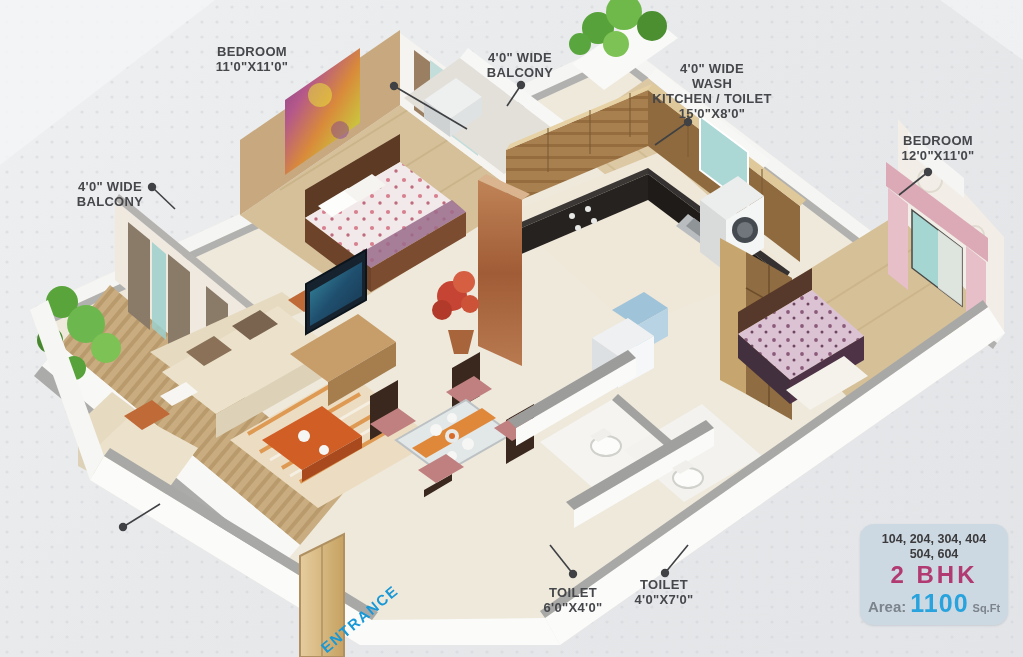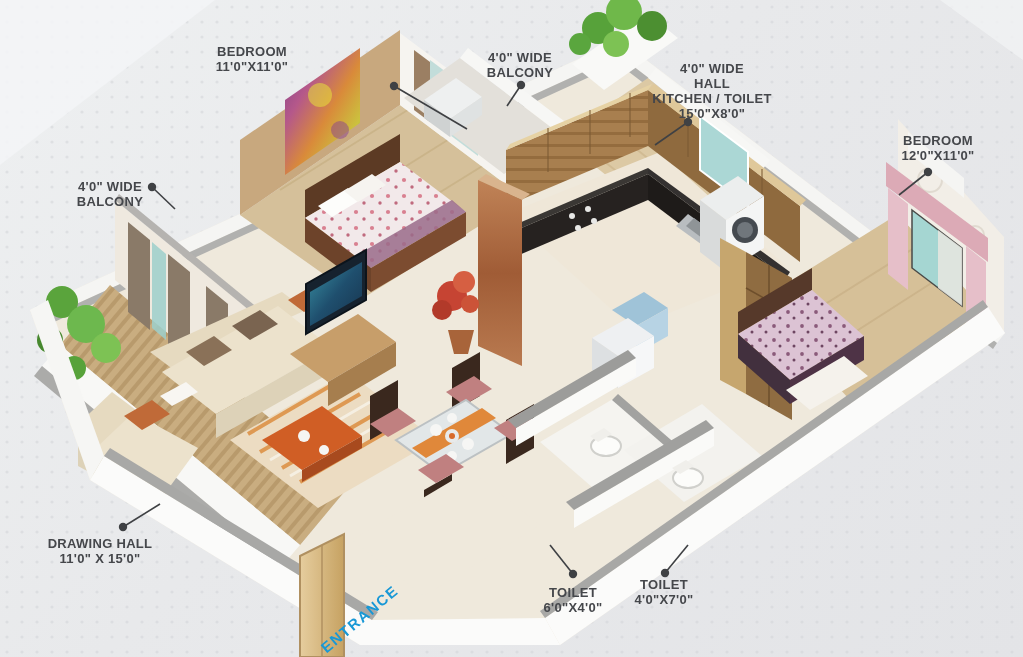--- a/index.html
+++ b/index.html
@@ -315,40 +315,46 @@
 <div class="lbl" style="left:252px;top:44px;">
   <span>BEDROOM</span>
   <span>11'0"X11'0"</span>
 </div>
 <div class="lbl" style="left:520px;top:50px;">
   <span>4'0" WIDE</span>
   <span>BALCONY</span>
 </div>
 <div class="lbl" style="left:712px;top:61px;">
   <span>4'0" WIDE</span>
-  <span>HALL</span>
+  <span>WASH</span>
   <span>KITCHEN / TOILET</span>
   <span>15'0"X8'0"</span>
 </div>
 <div class="lbl" style="left:938px;top:133px;">
   <span>BEDROOM</span>
   <span>12'0"X11'0"</span>
 </div>
 <div class="lbl" style="left:110px;top:179px;">
   <span>4'0" WIDE</span>
   <span>BALCONY</span>
 </div>
-<div class="lbl" style="left:100px;top:536px;">
-  <span>DRAWING HALL</span>
-  <span>11'0" X 15'0"</span>
-</div>
 <div class="lbl" style="left:573px;top:585px;">
   <span>TOILET</span>
   <span>6'0"X4'0"</span>
 </div>
 <div class="lbl" style="left:664px;top:577px;">
   <span>TOILET</span>
   <span>4'0"X7'0"</span>
 </div>
 <div id="entrance-label">ENTRANCE</div>
 
+<div id="info-box">
+  <div class="units">104, 204, 304, 404</div>
+  <div class="units">504, 604</div>
+  <div class="bhk">2 BHK</div>
+  <div class="arearow">
+    <span class="arealabel">Area:</span>
+    <span class="areaval">1100</span>
+    <span class="areaunit">Sq.Ft</span>
+  </div>
+</div>
 
 </div>
 
 </body></html>

